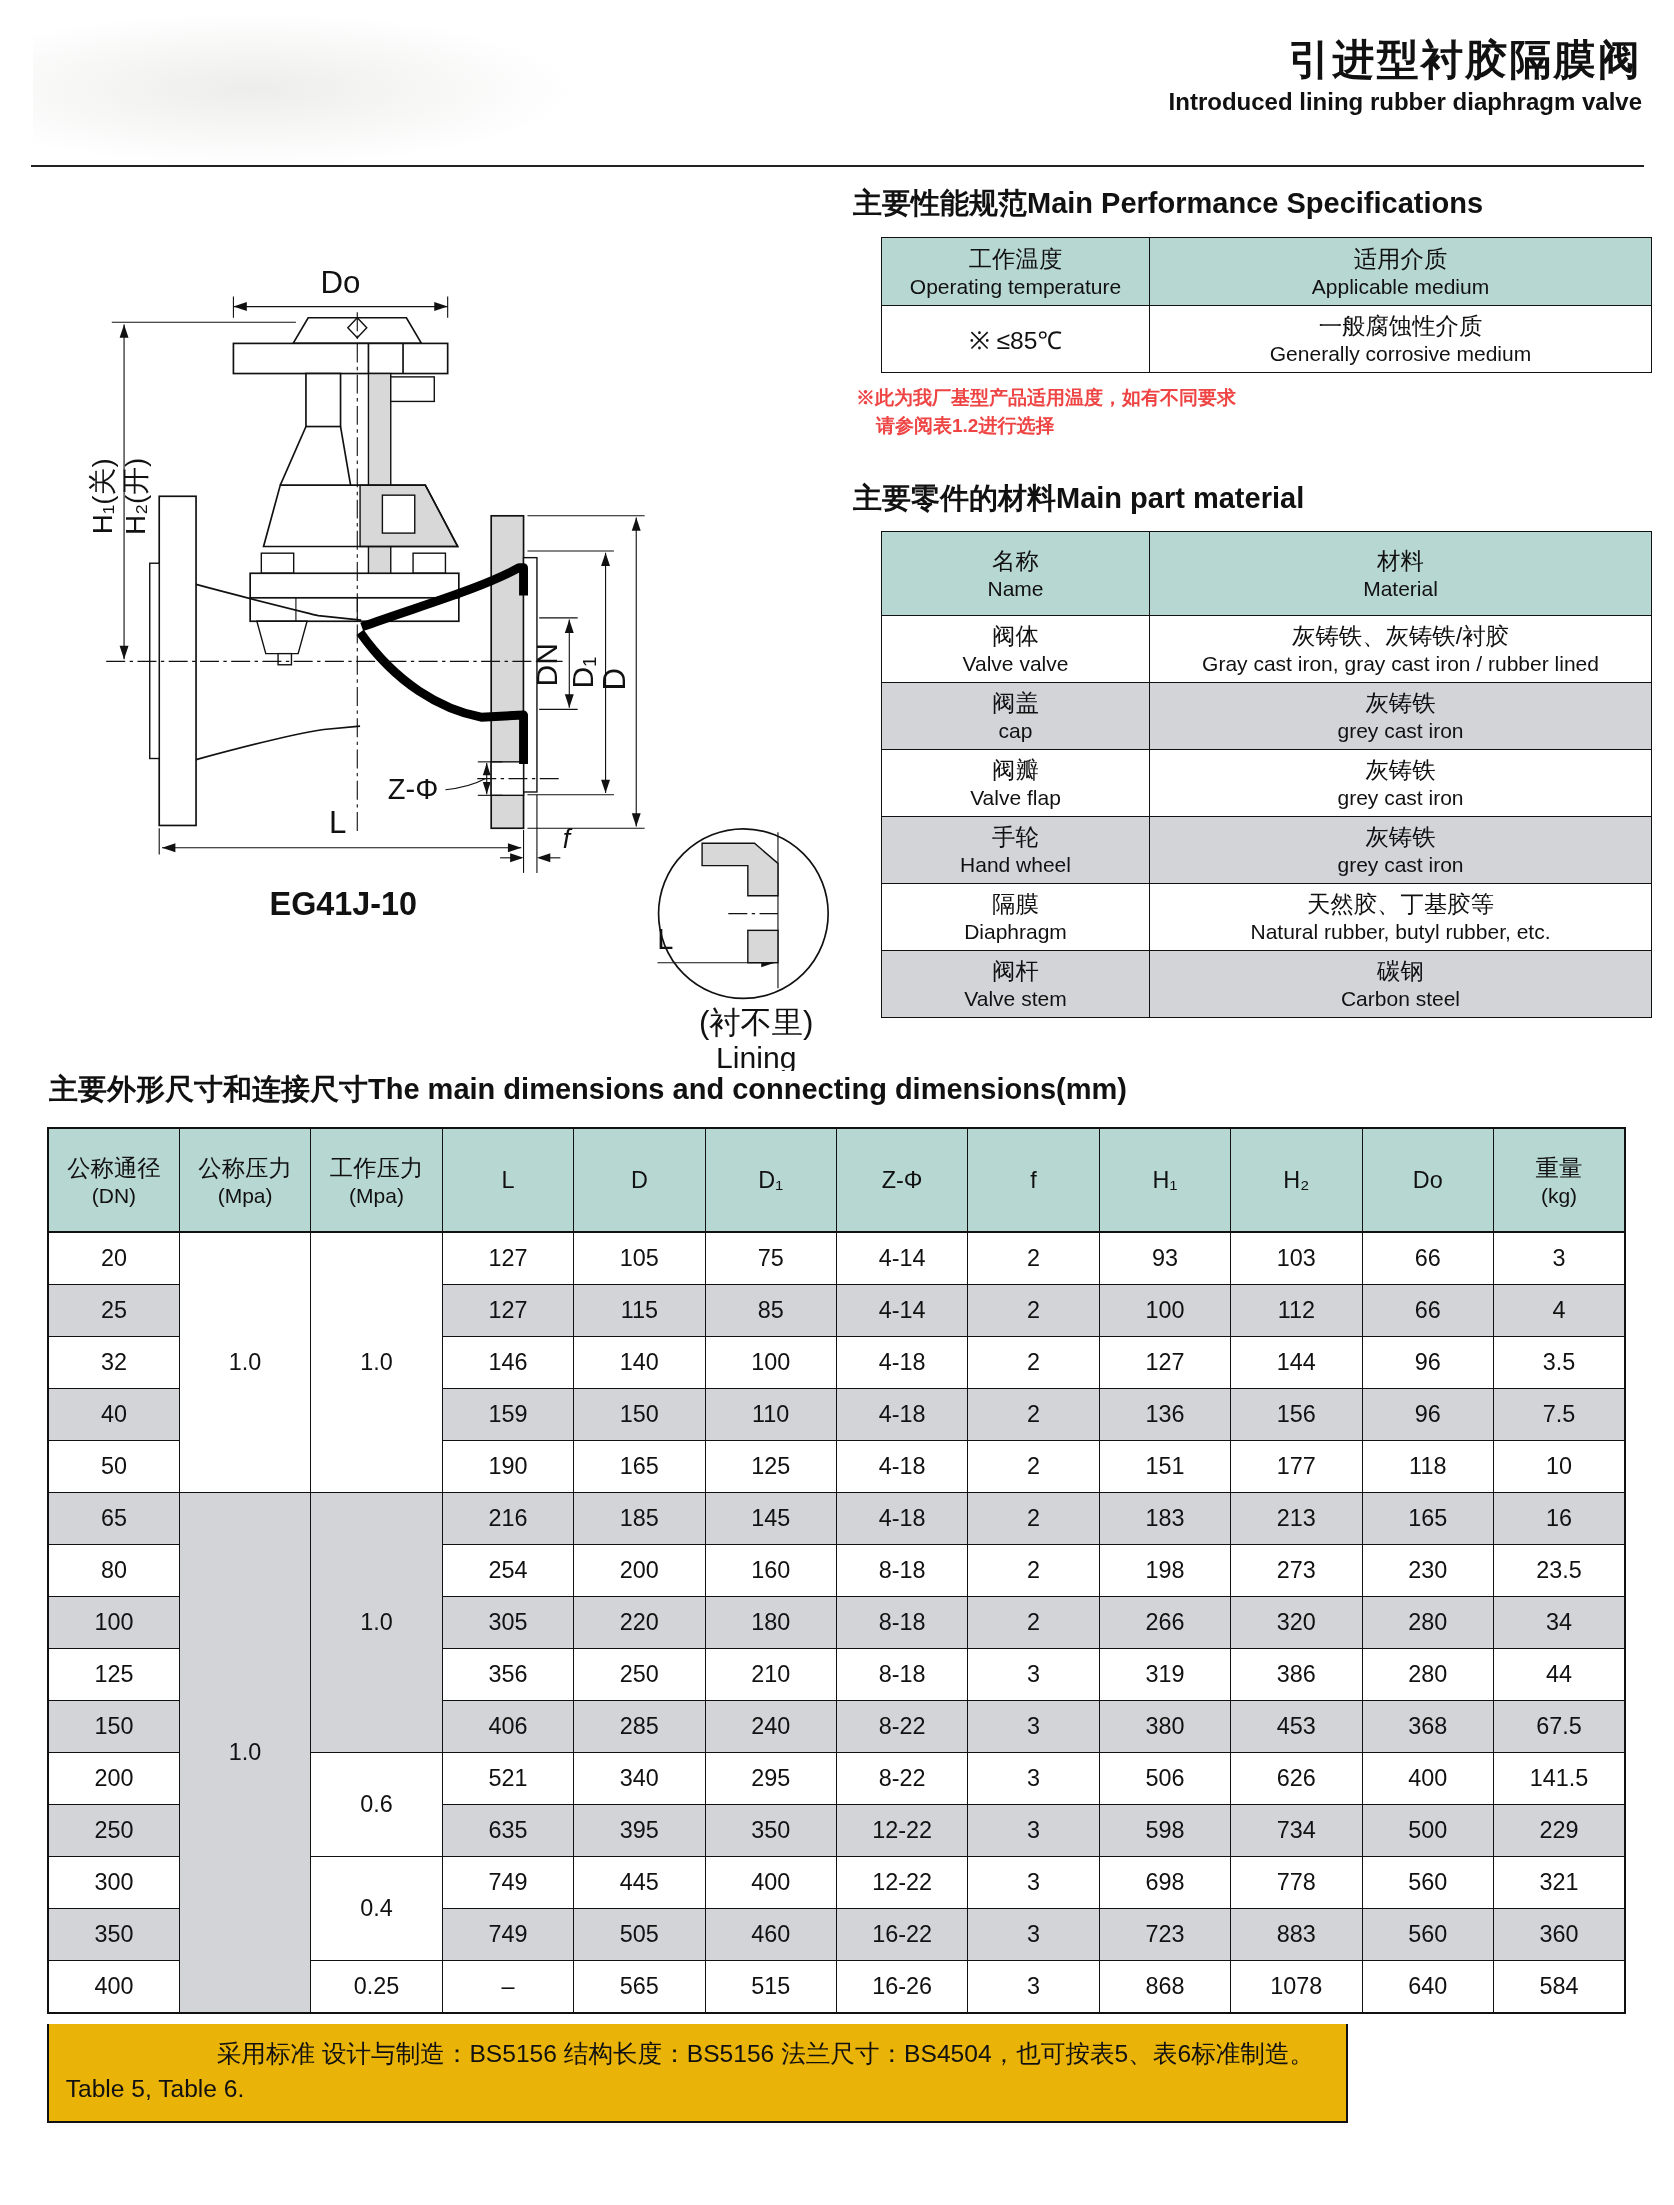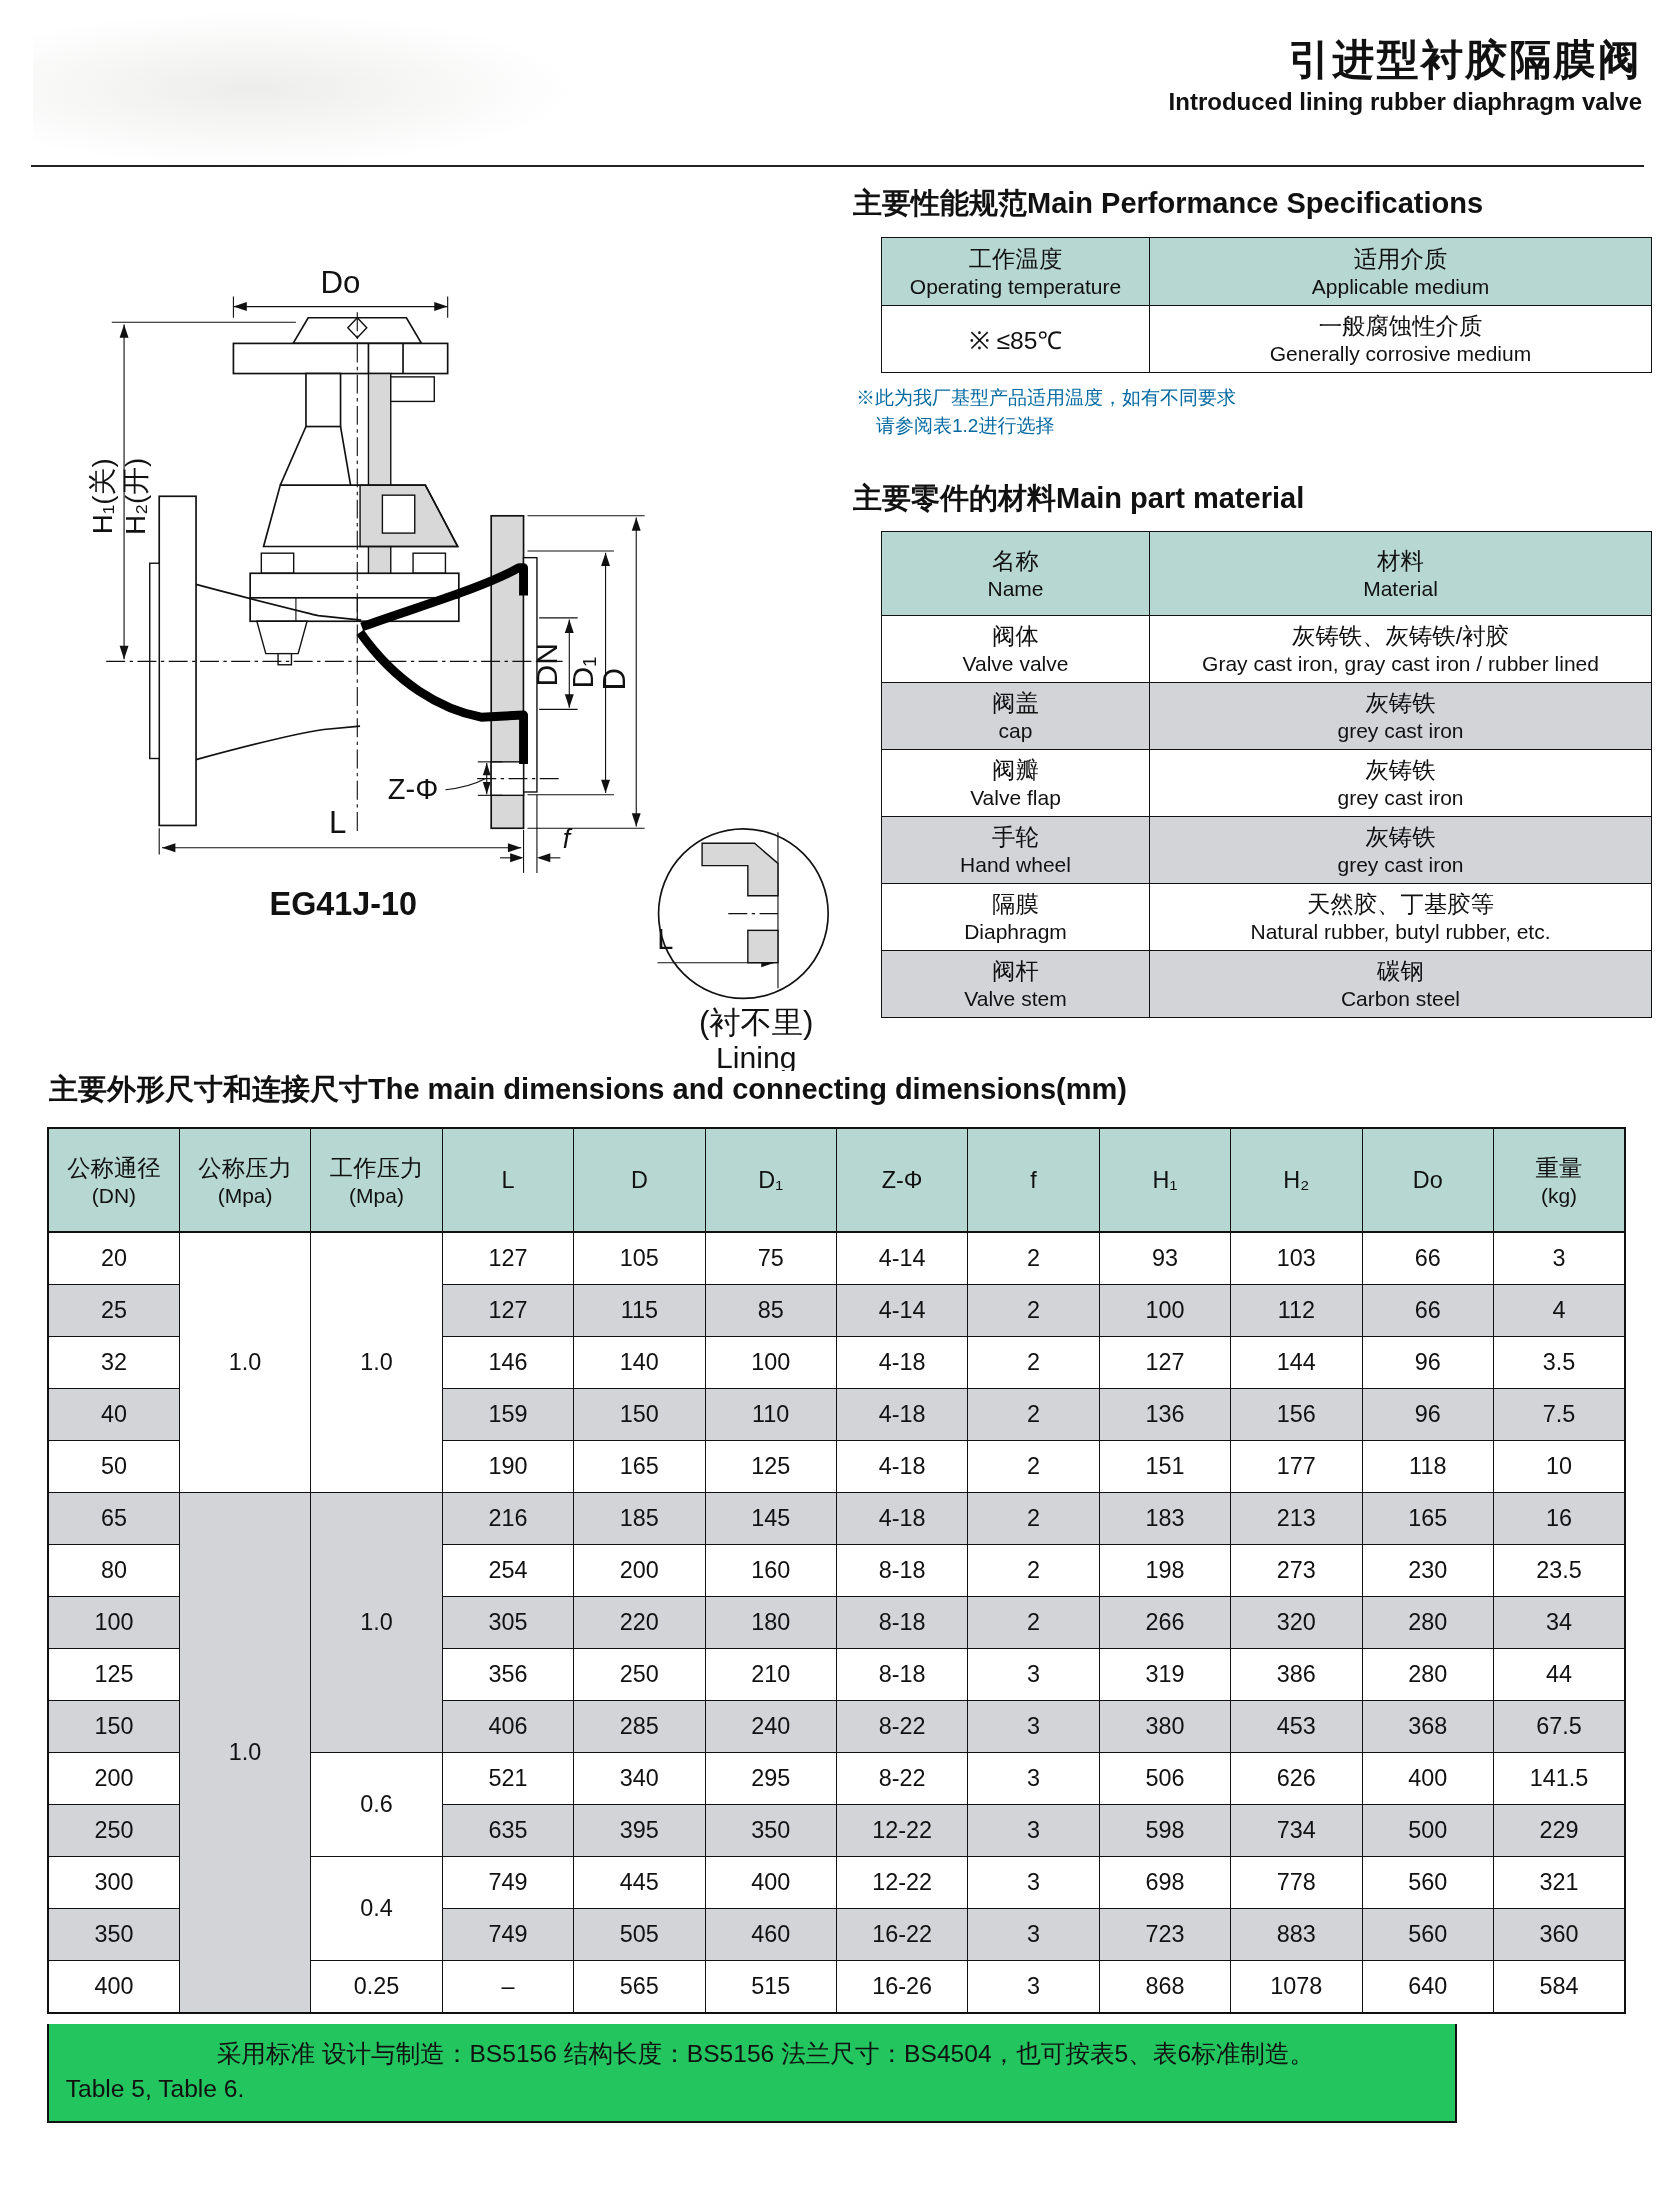--- a/index.html
+++ b/index.html
@@ -20,41 +20,41 @@
   #dim-title{left:49px;top:1070px;}
   
   table.spec{border-collapse:collapse;width:770px;table-layout:fixed;margin-left:28px;}
   table.spec th,table.spec td{border:1.7px solid #111;text-align:center;vertical-align:middle;padding:0;}
   table.spec th{background:#b7d7d2;font-weight:normal;}
   .zh{font-size:23.4px;line-height:30px;}
   .en{font-size:21px;line-height:26px;}
   #perf-table-wrap{left:853px;top:237px;}
   #perf-table th{height:67px;}
   #perf-table td{height:66px;}
-  #perf-note{left:856px;top:384px;font-size:19px;line-height:28px;color:#0369a1;}
+  #perf-note{left:856px;top:384px;font-size:19px;line-height:28px;color:#ef4444;font-weight:bold;}
   #perf-note .indent{padding-left:20px;}
   #mat-table-wrap{left:853px;top:531px;}
   #mat-table th{height:83px;}
   #mat-table td{height:66px;}
   table.spec tr.gray td{background:#d2d4d8;}
   .val-big{font-size:24.6px;}
   
   #dim-table-wrap{left:47px;top:1127px;}
   table.dimtable{border-collapse:collapse;width:1579px;table-layout:fixed;border:2.2px solid #111;}
   table.dimtable th,table.dimtable td{border:1.1px solid #111;text-align:center;vertical-align:middle;
       font-size:23.4px;color:#111;padding:0;}
   table.dimtable thead th{background:#b7d7d2;height:102px;font-weight:normal;font-size:23.4px;
       border-bottom:2.2px solid #111;}
   table.dimtable thead th .l2{font-size:21px;}
   table.dimtable tbody td{height:51px;background:#ffffff;}
   table.dimtable tbody tr:nth-child(even) td{background:#d2d4d8;}
   table.dimtable tbody td.merge{background:#ffffff;}
   
-  #dim-footer{left:47px;top:2024px;width:1410px;box-sizing:border-box;border:2.2px solid #111;border-top:none;
-      background:#22c55e;padding:12.3px 14.5px 14.5px 16.7px;font-size:24.6px;line-height:35px;color:#111;}
+  #dim-footer{left:47px;top:2024px;width:1301px;box-sizing:border-box;border:2.2px solid #111;border-top:none;
+      background:#eab308;padding:12.3px 14.5px 14.5px 16.7px;font-size:24.6px;line-height:35px;color:#111;}
   #dim-footer .zh-line{text-indent:151px;}
   
   #drawing{left:56px;top:234px;}
   svg text{font-family:"Liberation Sans",sans-serif;fill:#111;}
 </style>
 </head>
 <body>
 
 <div id="page">
 

